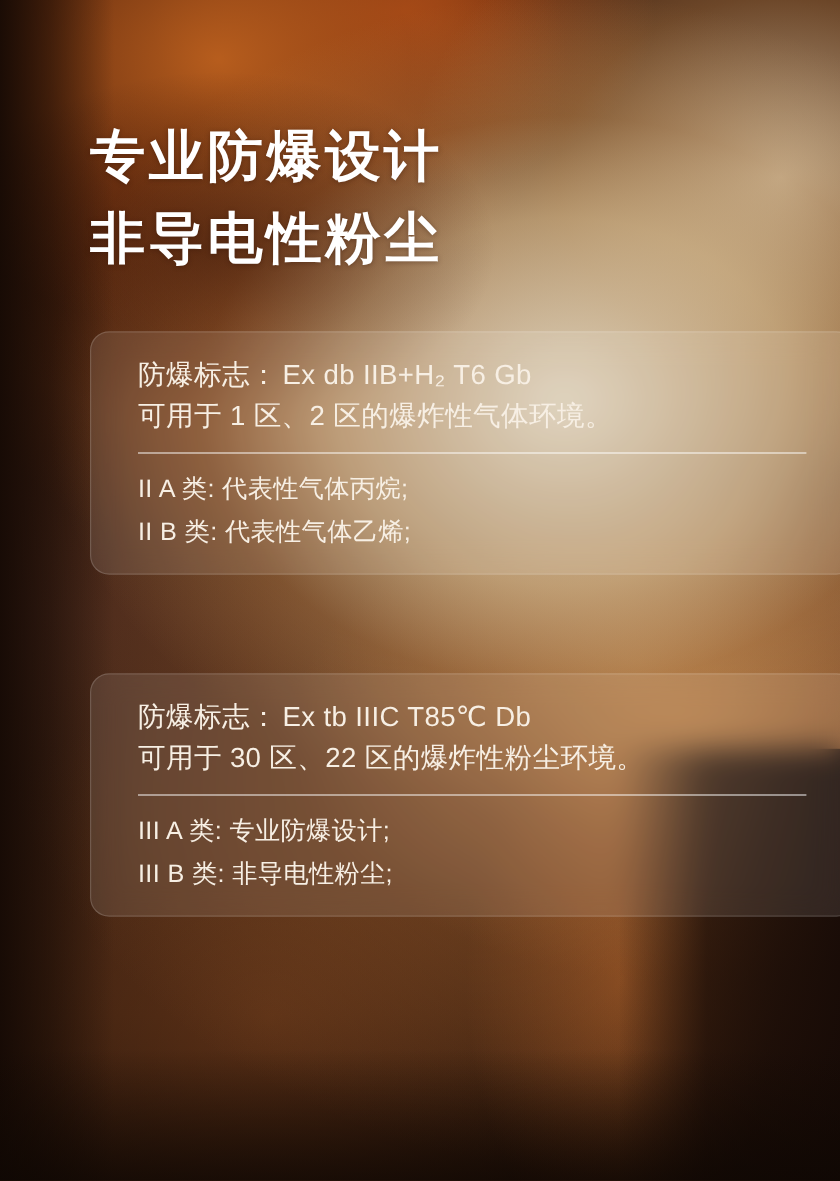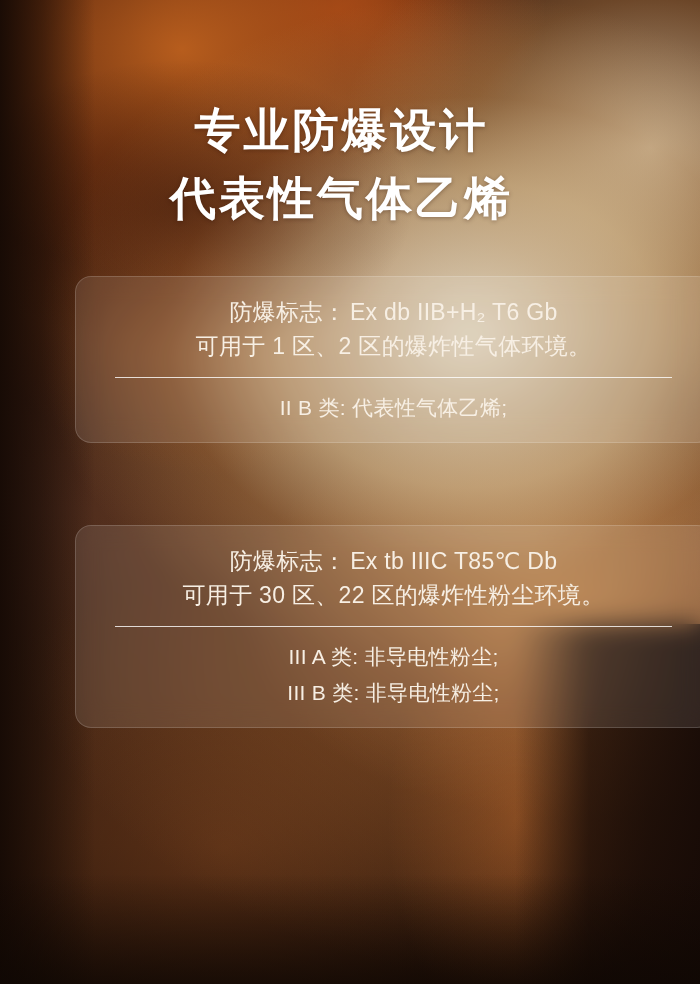--- a/index.html
+++ b/index.html
@@ -34,21 +34,20 @@
   .ov-bottom-right{right:0;bottom:0;width:185px;height:360px;
     background:linear-gradient(90deg, rgba(24,11,6,0) 0%, rgba(24,11,6,0.75) 40%, rgba(22,10,6,0.95) 100%);}
   .ov-bottom{left:0;right:0;bottom:0;height:110px;
     background:linear-gradient(180deg, rgba(18,9,4,0) 0%, rgba(14,7,3,0.75) 100%);}
 
   
   .content{
     position:absolute;inset:0;
     padding:0 92px 0 75px;box-sizing:border-box;
     color:#f3e9dc;
-    text-align:center;
   }
   .title{
     margin:96px 0 0;
     font-size:46px;line-height:68px;font-weight:700;
     letter-spacing:3px;color:#ffffff;
     text-shadow:0 1px 4px rgba(40,15,5,0.35);
   }
   .title .tl{display:block;}
   .subtitle{
     margin-top:38px;
@@ -81,41 +80,42 @@
   <div class="bg">
     <div class="ov ov-left"></div>
     <div class="ov ov-bottom-right"></div>
     <div class="ov ov-bottom"></div>
   </div>
 
   <div class="content">
 
     <h1 class="title">
       <span class="tl">专业防爆设计</span>
-      <span class="tl">代表性气体乙烯</span>
+      <span class="tl">非导电性粉尘</span>
     </h1>
 
 
     <section class="card">
       <p class="card-line">
         <span>防爆标志：</span><span class="card-code">Ex db IIB+H₂ T6 Gb</span>
       </p>
       <p class="card-line">可用于 1 区、2 区的爆炸性气体环境。</p>
       <div class="divider"></div>
       <ul class="card-list">
+        <li>II A 类: 代表性气体丙烷;</li>
         <li>II B 类: 代表性气体乙烯;</li>
       </ul>
     </section>
 
     <section class="card mt-lg">
       <p class="card-line">
         <span>防爆标志：</span><span class="card-code">Ex tb IIIC T85℃ Db</span>
       </p>
       <p class="card-line">可用于 30 区、22 区的爆炸性粉尘环境。</p>
       <div class="divider"></div>
       <ul class="card-list">
-        <li>III A 类: 非导电性粉尘;</li>
+        <li>III A 类: 专业防爆设计;</li>
         <li>III B 类: 非导电性粉尘;</li>
       </ul>
     </section>
 
   </div>
 </div>
 
 </body></html>

